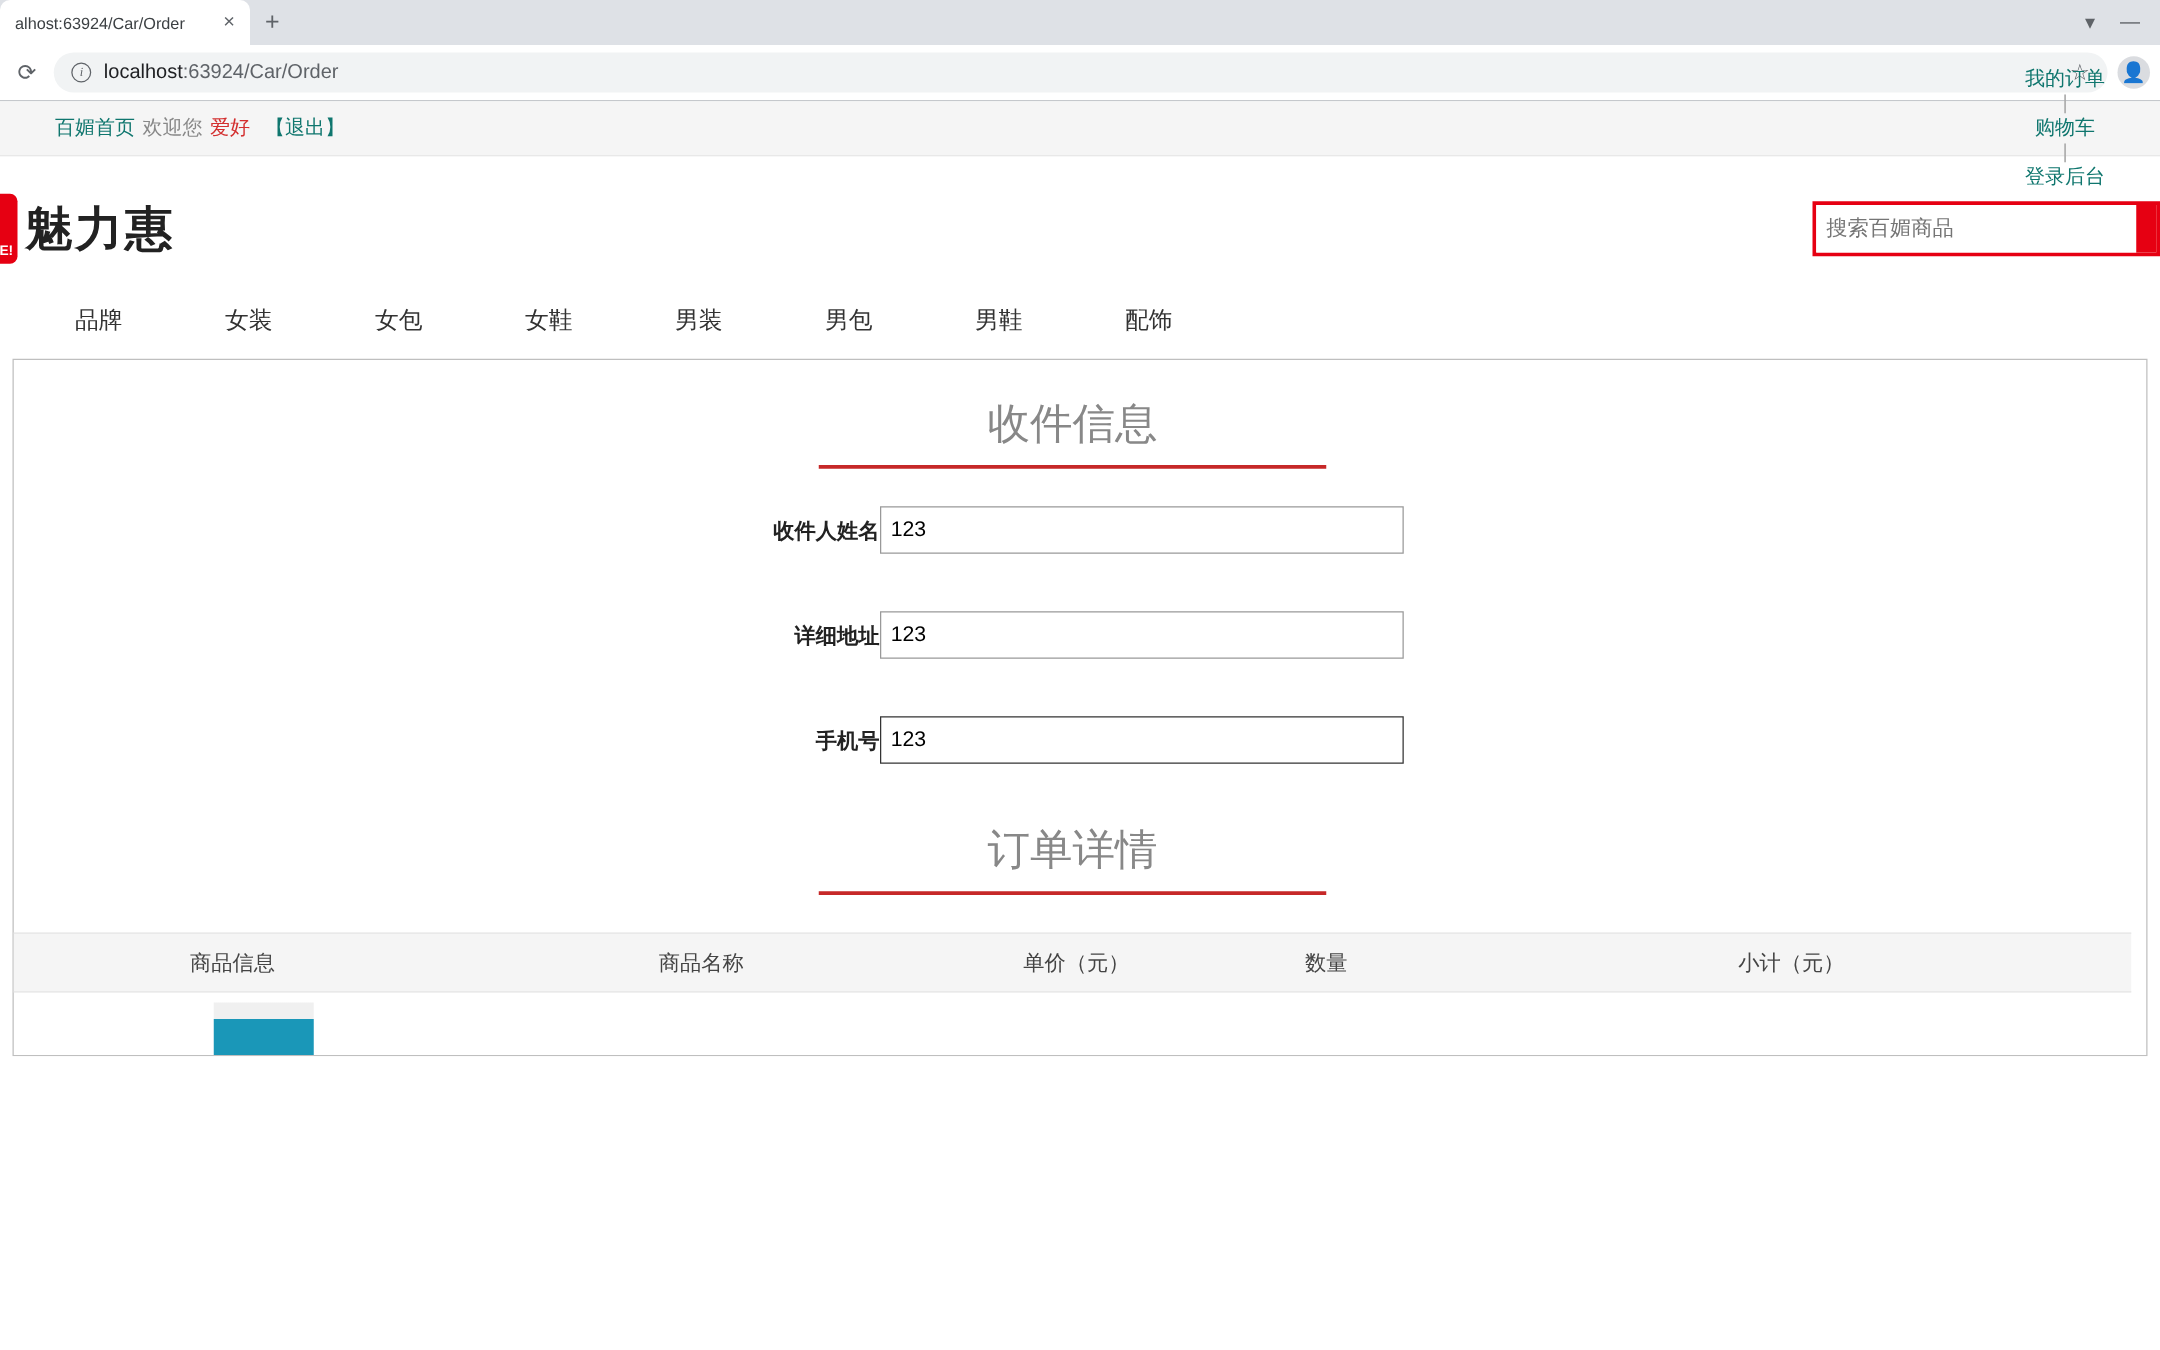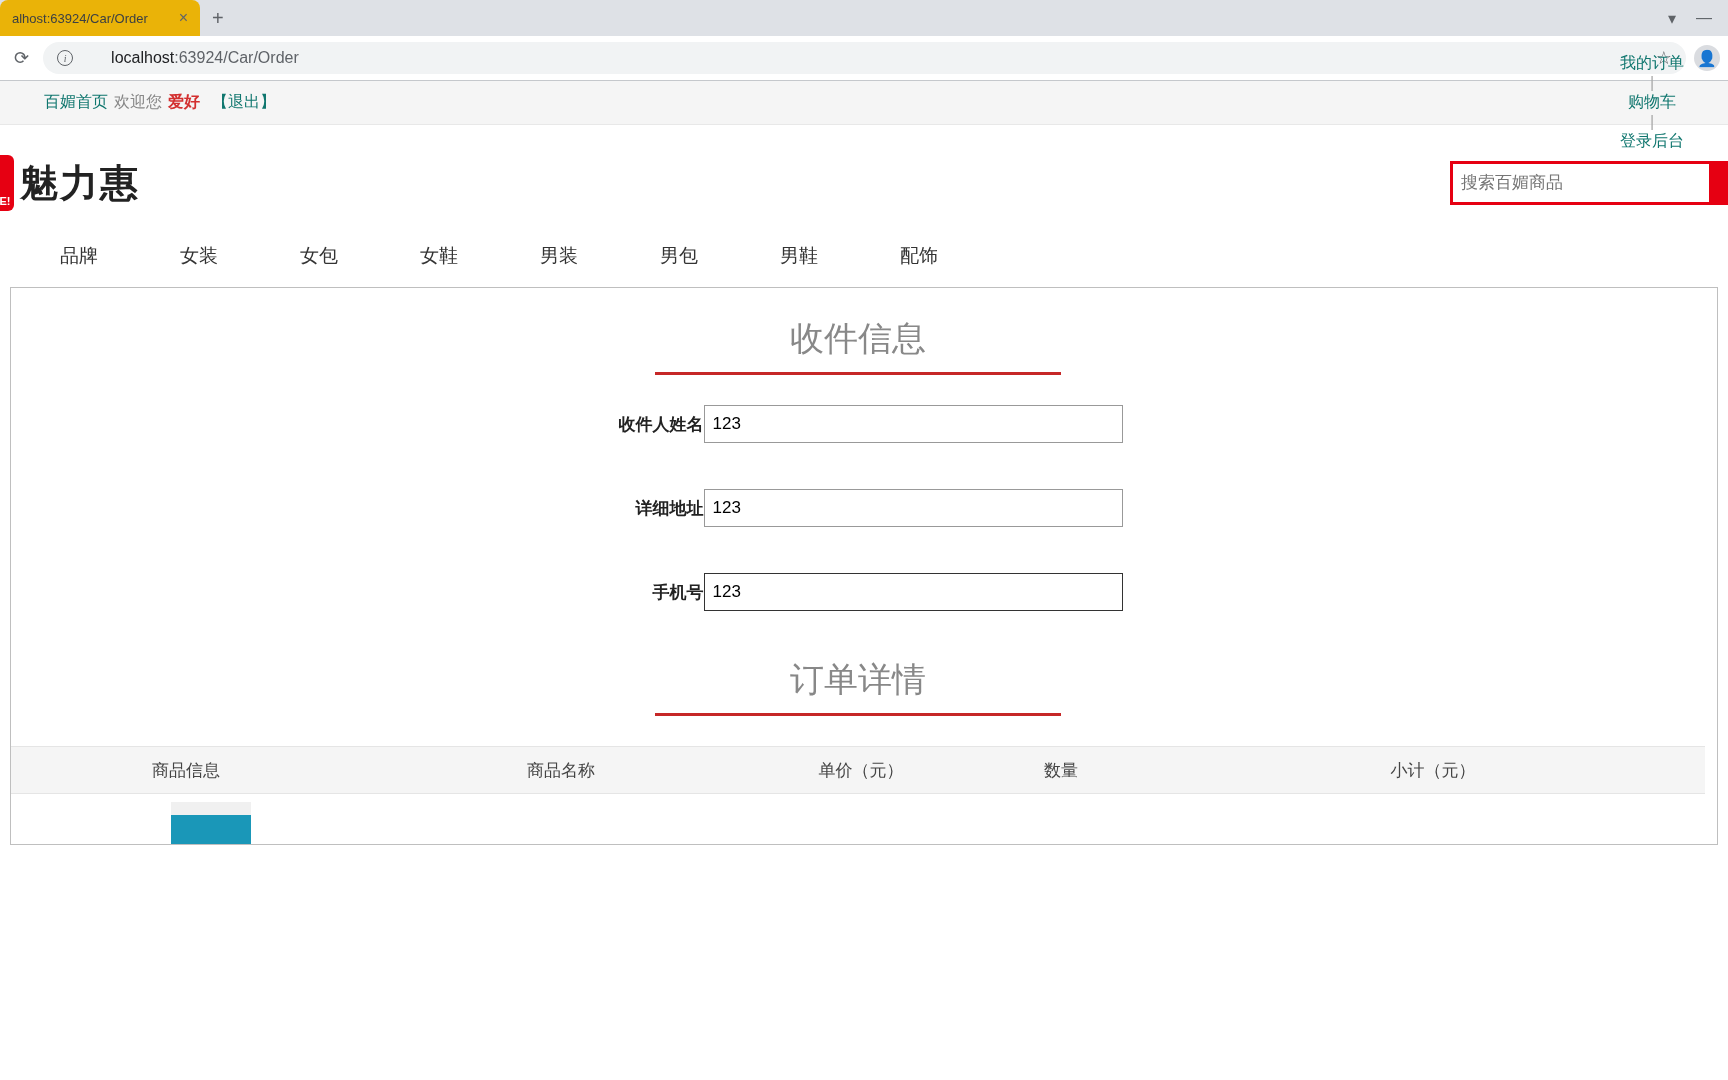--- a/index.html
+++ b/index.html
@@ -22,21 +22,21 @@
     .tab-bar {
       display: flex;
       align-items: center;
       height: 36px;
       padding-left: 0;
     }
     
     .tab {
       display: flex;
       align-items: center;
-      background: #eab308;
+      background: #ffffff;
       height: 36px;
       padding: 12px 12px;
       border-top-left-radius: 8px;
       border-top-right-radius: 8px;
       font-size: 13px;
       color: #3c4043;
       min-width: 200px;
       position: relative;
     }
     
@@ -116,21 +116,20 @@
       justify-content: center;
       font-size: 10px;
       color: #5f6368;
       font-style: italic;
       font-family: serif;
     }
     
     .url-text {
       font-size: 16px;
       color: #202124;
-      margin-left: 28px;
     }
     
     .url-host {
       color: #202124;
     }
     
     .url-port-path {
       color: #5f6368;
     }
     
@@ -176,21 +175,21 @@
       gap: 6px;
     }
     
     .top-bar-link {
       color: #0f766e;
       cursor: pointer;
     }
     
     .username-accent {
       color: #d32f2f;
-      font-weight: bold;
+      font-weight: normal;
     }
     
     .logout-link {
       margin-left: 6px;
     }
     
     .top-bar-right {
       margin-left: auto;
       display: flex;
       align-items: center;

